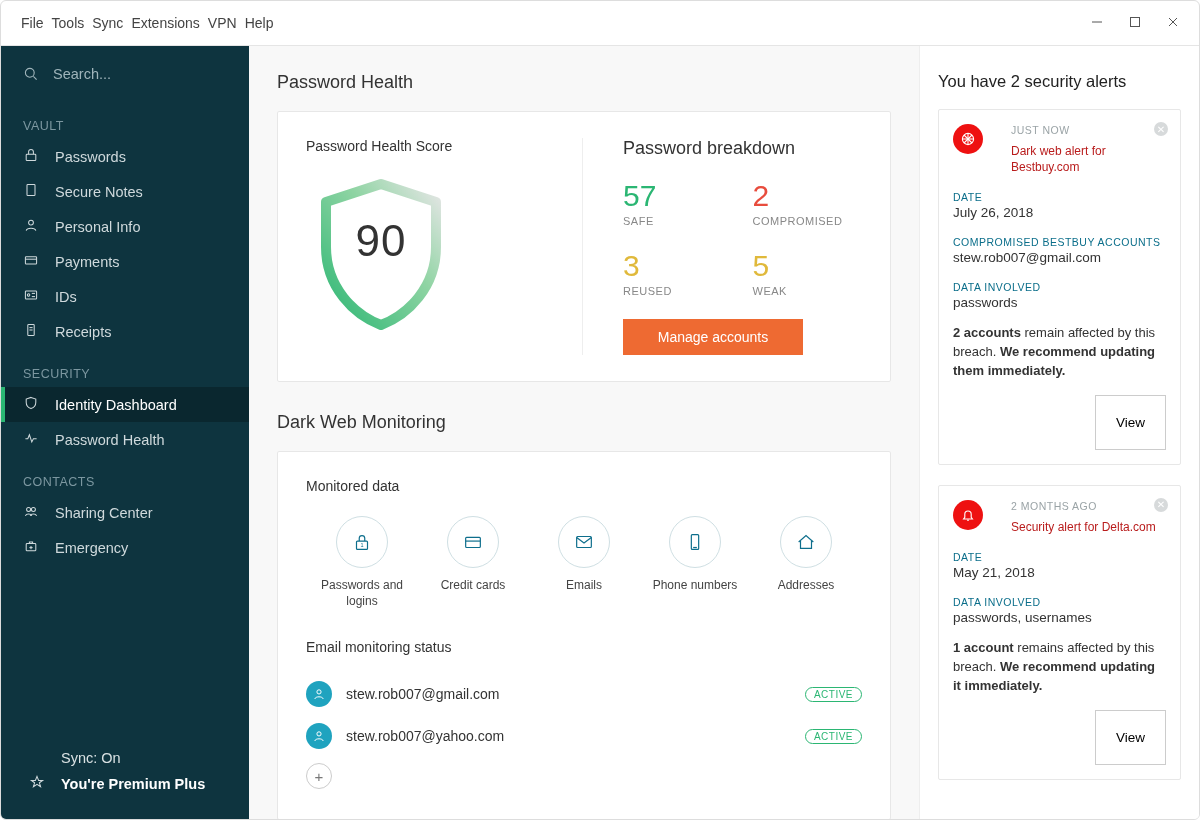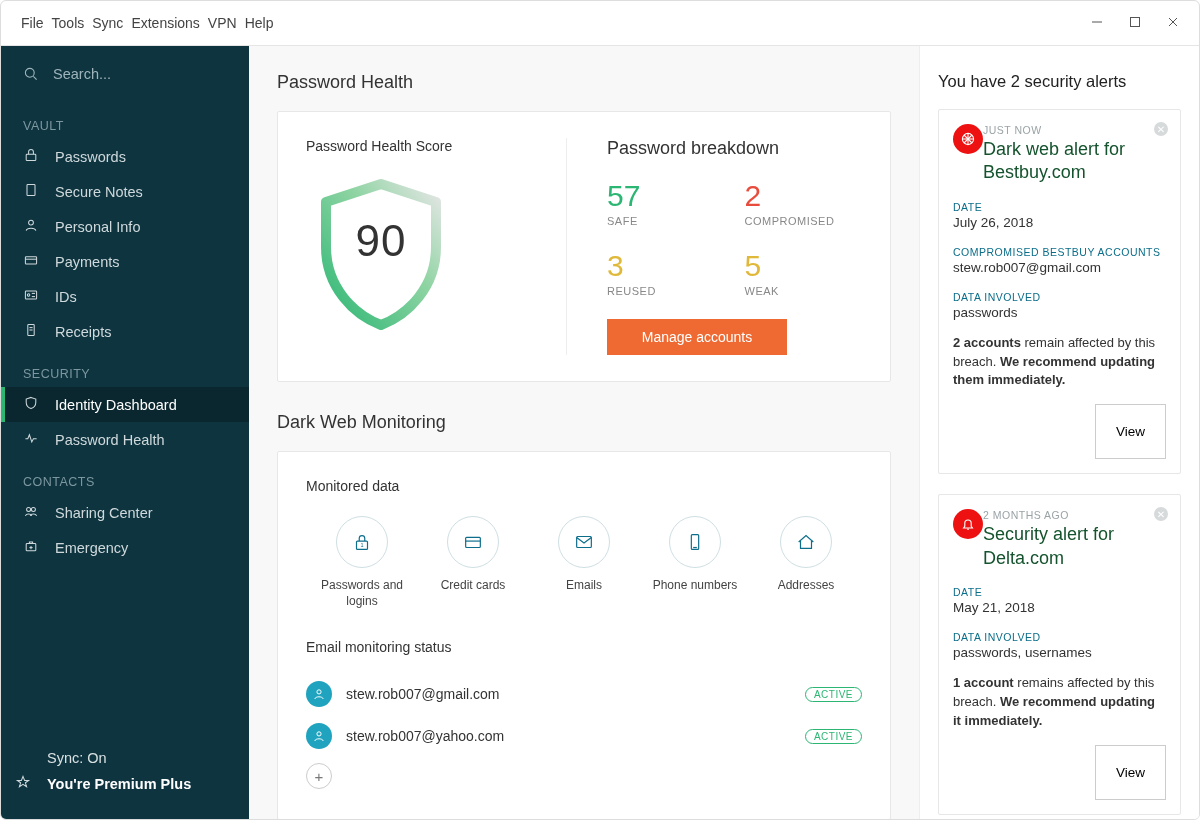--- a/index.html
+++ b/index.html
@@ -14,30 +14,30 @@
   
   .sidebar { width:248px; background:#0e343f; color:#d9e1e3; display:flex; flex-direction:column; font-size:14.5px; }
   .search { display:flex; align-items:flex-start; gap:14px; padding:20px 24px 16px 22px; color:#9fb4ba; }
   .search svg { width:16px; height:16px; stroke:#9fb4ba; }
   .sec-label { padding:18px 22px 6px; font-size:12.5px; letter-spacing:.5px; color:#7c97a0; }
   .nav-item { display:flex; align-items:center; gap:16px; padding:8px 22px; color:#cfd9dc; cursor:default; }
   .nav-item svg { width:16px; height:16px; stroke:#cfd9dc; fill:none; stroke-width:1.3; }
   .nav-item.active { background:#0a272f; position:relative; color:#fff; }
   .nav-item.active::before { content:""; position:absolute; left:0; top:0; bottom:0; width:4px; background:#2bb673; }
   .sidebar .spacer { flex:1; }
-  .sidebar .footer { padding:14px 14px 22px;text-align:right; }
+  .sidebar .footer { padding:14px 28px 22px;text-align:right; }
   .sidebar .footer .row { display:flex; align-items:center; gap:16px; padding:4px 0; }
   .sidebar .footer svg { width:16px; height:16px; stroke:#cfd9dc; fill:none; stroke-width:1.3; }
   .sidebar .footer .bold { font-weight:600; color:#fff; }
   
   .main-wrap { flex:1; display:flex; min-width:0; background:#f8f8f8; }
   .main { flex:1; min-width:0; overflow-y:auto; padding:26px 28px 40px 28px; position:relative; }
   .main h2 { font-size:18px; font-weight:400; color:#333; margin-bottom:18px; }
   .card { background:#fff; border:1px solid #e7e7e7; border-radius:2px; padding:26px 28px; }
-  .ph-card { display:flex; gap:30px; }
+  .ph-card { display:flex; gap:46px; }
   .ph-left { width:230px; }
   .ph-left .sub { font-size:14px; color:#333; margin-bottom:18px; }
   .shield-wrap { display:flex; justify-content:flex-start; }
   .shield { position:relative; width:150px; height:170px; }
   .shield svg { width:150px; height:170px; }
   .shield .score { position:absolute; top:44px; left:0; right:0; text-align:center; font-size:44px; font-weight:300; color:#333; letter-spacing:1px; }
   .ph-right { flex:1; border-left:1px solid #eee; padding-left:40px; }
   .ph-right .sub { font-size:18px; color:#333; margin-bottom:22px; }
   .bk-grid { display:grid; grid-template-columns:1fr 1fr; row-gap:24px; column-gap:20px; margin-bottom:22px; }
   .bk-cell .num { font-size:30px; font-weight:400; line-height:1; }
@@ -58,25 +58,25 @@
   .em-row .avatar { width:26px; height:26px; border-radius:50%; background:#1fa3bf; display:flex; align-items:center; justify-content:center; }
   .em-row .avatar svg { width:14px; height:14px; stroke:#fff; fill:none; stroke-width:1.4; }
   .em-row .email { flex:1; font-size:14px; color:#333; }
   .badge-active { font-size:10px; color:#2bb673; border:1.3px solid #2bb673; border-radius:10px; padding:1px 8px; letter-spacing:.5px; }
   .add-btn { width:26px; height:26px; border:1px solid #ccc; border-radius:50%; display:flex; align-items:center; justify-content:center; color:#777; font-size:15px; margin-top:6px; cursor:pointer; }
   .section-gap { height:30px; }
   
   .rightp { width:280px; background:#fff; border-left:1px solid #eee; padding:26px 18px 20px 18px; overflow-y:auto; }
   .rightp h3 { font-size:16.5px; font-weight:400; color:#222; margin-bottom:18px; }
   .alert { border:1px solid #e7e7e7; border-radius:2px; padding:14px 14px 14px 14px; margin-bottom:20px; position:relative; font-size:13px; color:#333; }
-  .alert .top { display:flex; gap:0; }
+  .alert .top { display:flex; gap:28px; }
   .alert .aicon { width:30px; height:30px; border-radius:50%; background:#e11; display:flex; align-items:center; justify-content:center; flex-shrink:0; }
   .alert .aicon svg { width:16px; height:16px; stroke:#fff; fill:none; stroke-width:1.4; }
   .alert .when { font-size:10.5px; letter-spacing:.5px; color:#9aa3a6; }
-  .alert .title { font-size:18px; color:#14532d; margin-top:2px; line-height:1.3; }
+  .alert .title { font-size:12px; color:#b91c1c; margin-top:8px; line-height:1.3; }
   .alert .dismiss { position:absolute; top:12px; right:12px; width:14px; height:14px; border-radius:50%; background:#d7dadb; color:#fff; font-size:10px; display:flex; align-items:center; justify-content:center; cursor:pointer; }
   .alert .field-label { font-size:10.5px; letter-spacing:.5px; color:#0b6e8a; margin-top:16px; }
   .alert .field-val { font-size:13.5px; color:#333; margin-top:2px; }
   .alert .desc { margin-top:14px; line-height:1.45; }
   .alert .desc b { font-weight:600; }
   .alert .view-btn { float:right; margin-top:14px; border:1px solid #ccc; background:#fff; padding:19px 20px; font-size:13.5px; cursor:pointer; }
   .alert::after { content:""; display:block; clear:both; }
   
   .main::-webkit-scrollbar { width:8px; }
   .main::-webkit-scrollbar-thumb { background:#ccc; border-radius:4px; }

